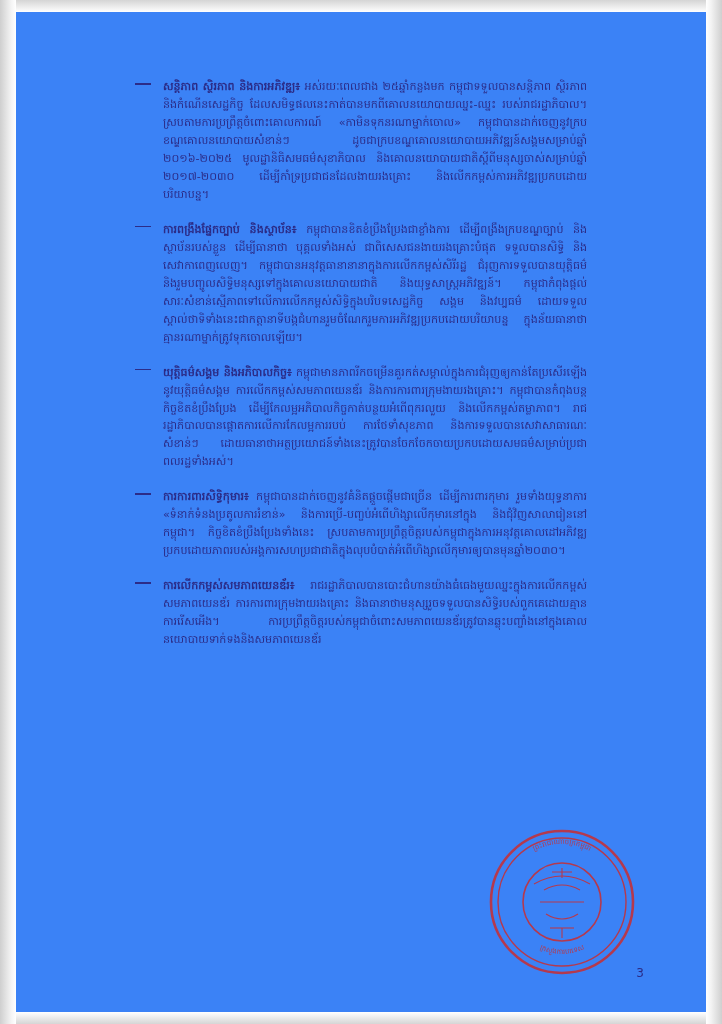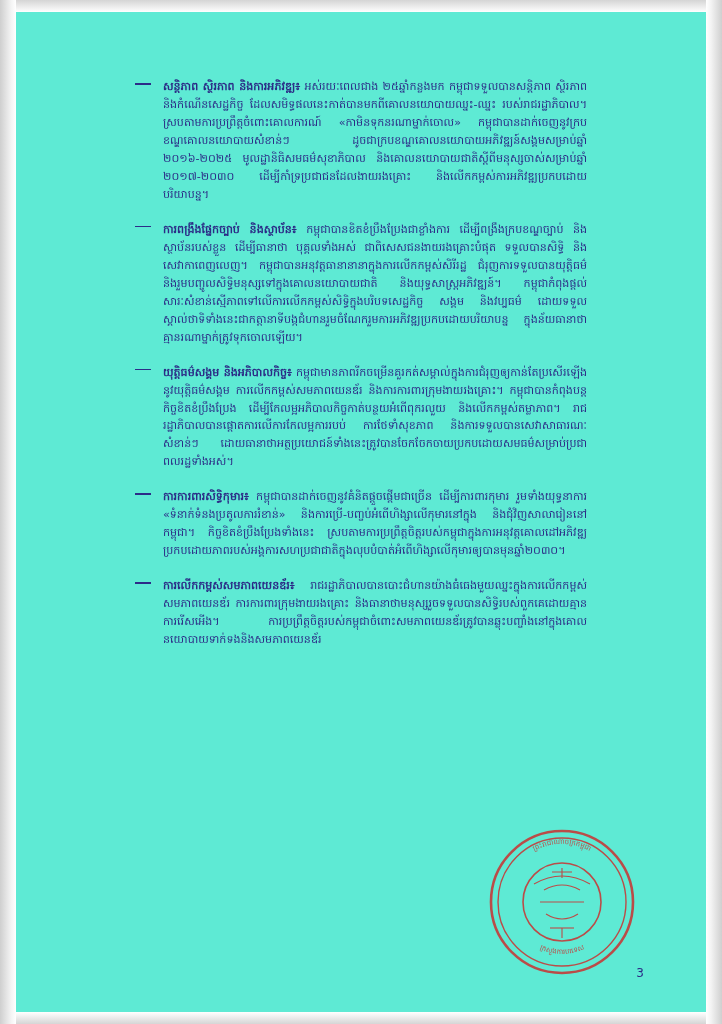--- a/index.html
+++ b/index.html
@@ -10,21 +10,21 @@
   body {
     width: 722px;
     height: 1024px;
     overflow: hidden;
     font-family: "DejaVu Sans", sans-serif;
   }
   .page {
     position: relative;
     width: 722px;
     height: 1024px;
-    background: #5eead4;
+    background: #3b82f6;
     box-sizing: border-box;
   }
   .paper-edge-left {
     position: absolute;
     left: 0; top: 0;
     width: 16px; height: 1024px;
     background: linear-gradient(to right, #cfcfcf, #f4f4f4 70%, #ffffff);
   }
   .paper-edge-right {
     position: absolute;

